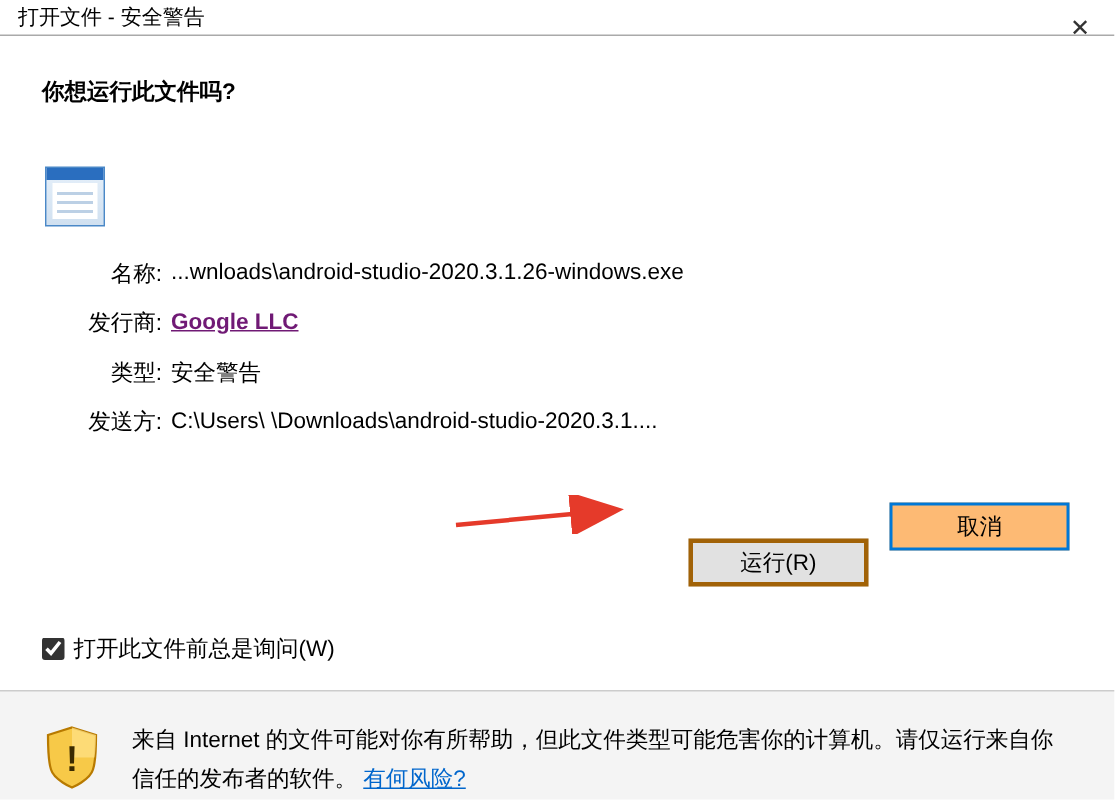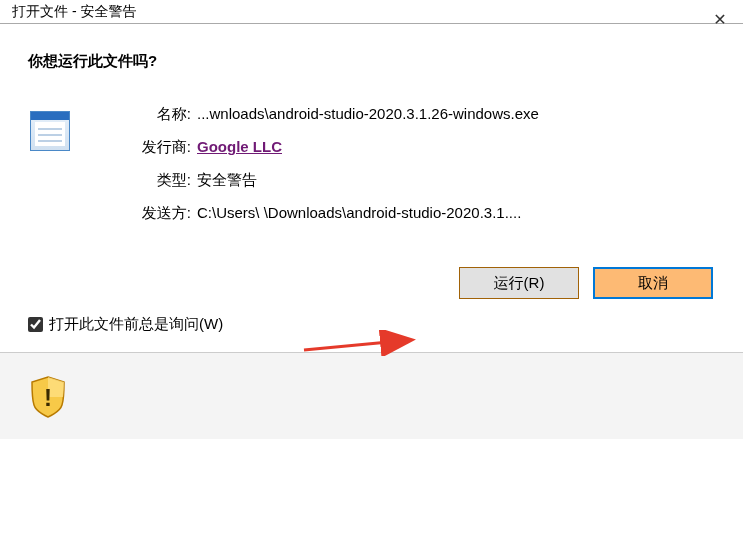--- a/index.html
+++ b/index.html
@@ -37,21 +37,22 @@
     }
     .content { padding: 28px 28px 0 28px; }
     .question {
       font-weight: bold;
       font-size: 15px;
       margin-bottom: 34px;
     }
     .file-row {
       display: flex;
       align-items: flex-start;
-      gap: 41px;
+      gap: 22px;
+      flex-direction: column;
     }
     .file-icon {
       width: 40px;
       height: 40px;
       margin-top: 6px;
       margin-left: 2px;
       flex-shrink: 0;
       position: relative;
     }
     .file-icon-bg {
@@ -108,28 +109,29 @@
     }
     .dlg-btn {
       width: 120px;
       height: 32px;
       font-family: inherit;
       font-size: 15px;
       cursor: pointer;
     }
     .btn-run {
       background: #e1e1e1;
-      border: 1px solid #a16207;
+      border: 3px solid #a16207;
+      margin-top: 24px;
     }
     .btn-cancel {
       background: #fdba74;
       border: 2px solid #0078d7;
     }
     .checkbox-row {
-      margin-top: 16px;
+      margin-top: 32px;
       display: flex;
       align-items: center;
       gap: 6px;
       font-size: 15px;
     }
     .checkbox-row input { width: 15px; height: 15px; accent-color: #333; }
     .footer {
       margin-top: 18px;
       border-top: 1px solid #ccc;
       background: #f4f4f4;
@@ -208,13 +210,17 @@
   </defs>
   <line x1="2" y1="20" x2="108" y2="10" stroke="#e53a2a" stroke-width="3" marker-end="url(#ah)"></line>
 </svg>
 
 <div class="footer">
   <svg class="shield-icon" viewBox="0 0 40 44">
     <path d="M20 2 L36 7 C36 7 36 24 34 30 C32 37 20 42 20 42 C20 42 8 37 6 30 C4 24 4 7 4 7 Z" fill="#f7c948" stroke="#b87a00" stroke-width="1.5"></path>
     <path d="M20 2 L36 7 C36 7 36 15 35 22 L20 22 Z" fill="#ffe28a" opacity="0.7"></path>
     <text x="20" y="31" text-anchor="middle" font-size="24" font-weight="bold" fill="#3a2a00">!</text>
   </svg>
+  <div class="footer-text">
+    <span>来自 Internet 的文件可能对你有所帮助，但此文件类型可能危害你的计算机。请仅运行来自你信任的发布者的软件。</span>
+    <span class="footer-link">有何风险?</span>
+  </div>
 </div>
 
 </body></html>

